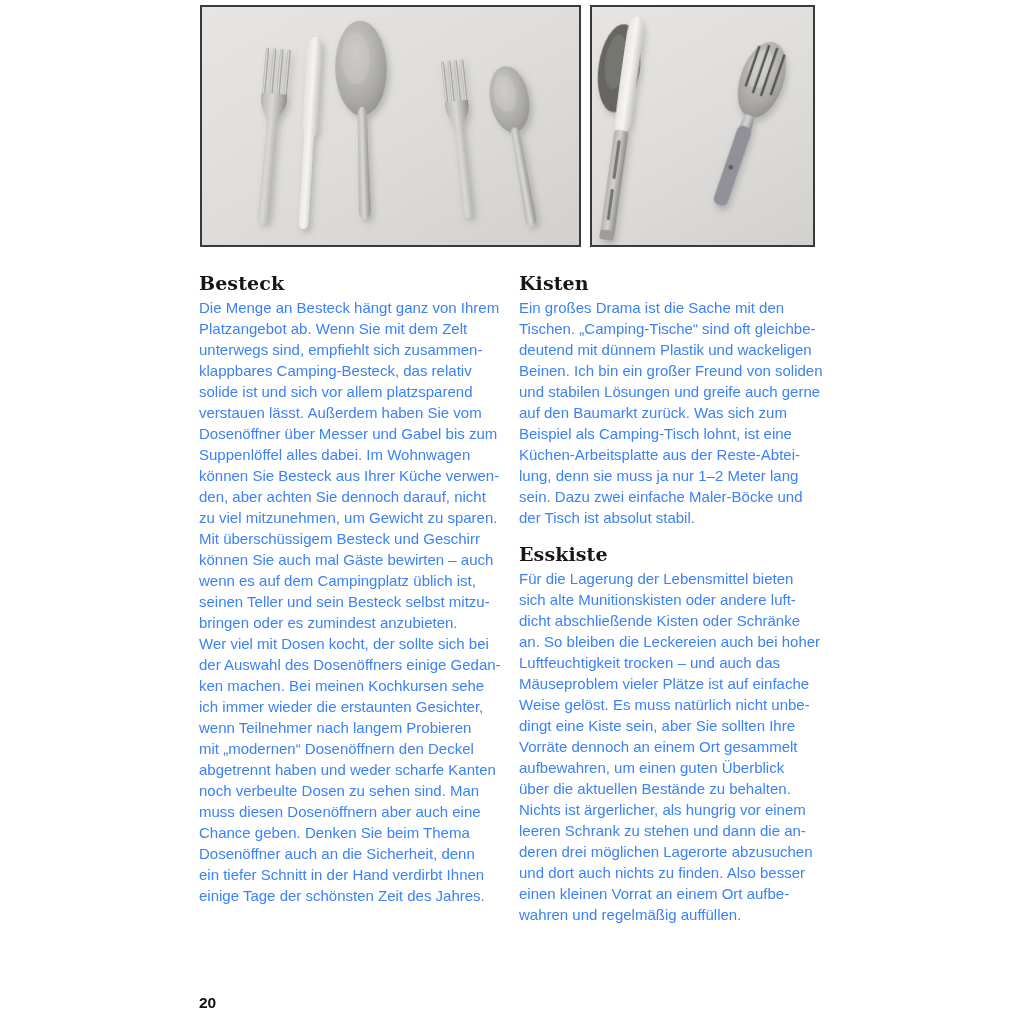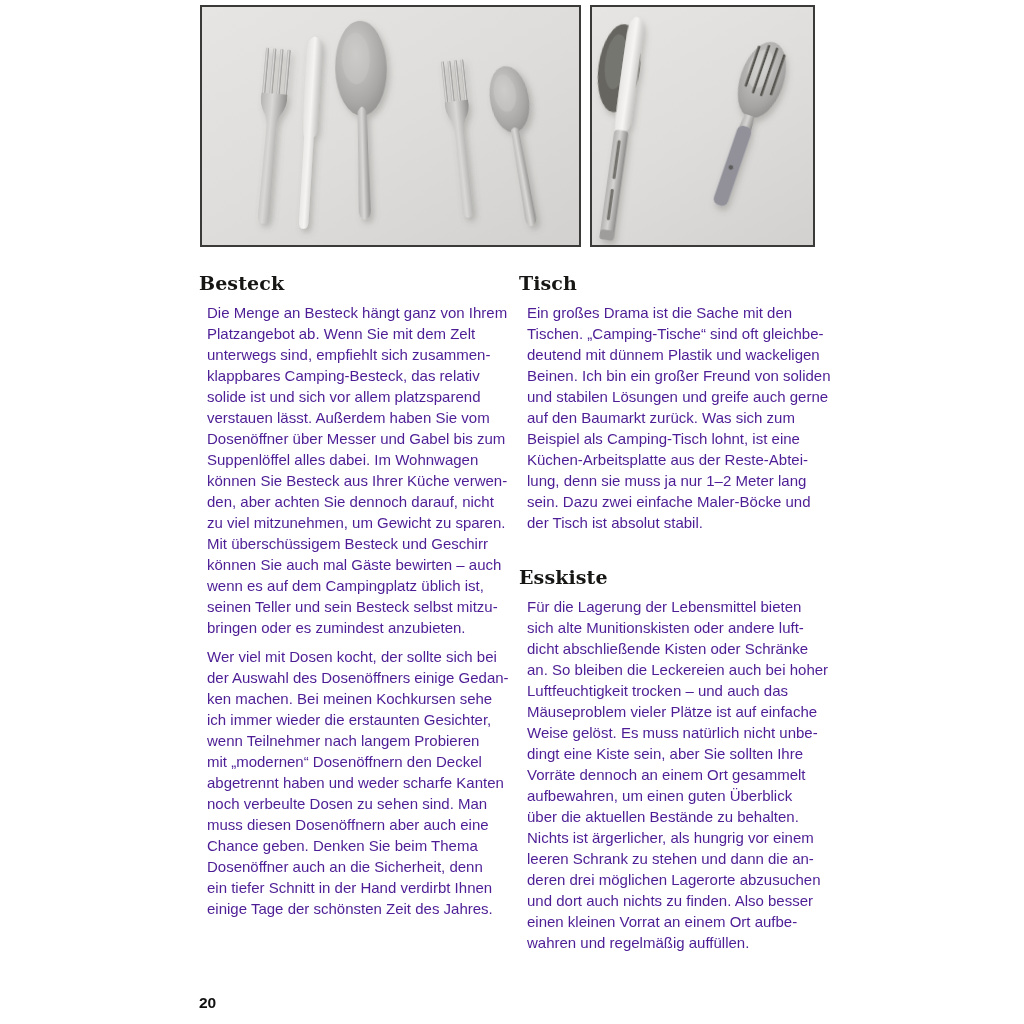--- a/index.html
+++ b/index.html
@@ -25,24 +25,24 @@
   .col-right{left:519px;width:300px;}
 
   section{margin:0;}
   h2{
     font-family:"DejaVu Serif", serif;
     font-weight:bold;
     font-size:19px;line-height:22px;
     margin:0 0 3px 0;color:#161614;
     letter-spacing:0.1px;
   }
-  .col section + section h2{margin-top:33px;}
+  .col section + section h2{margin-top:15px;}
   p.body{
-    font-size:15px;line-height:21px;margin:8px;
-    white-space:pre;color:#4c1d95;
+    font-size:15px;line-height:21px;margin:0;
+    white-space:pre;color:#3b82f6;
     letter-spacing:0px;
   }
 
   .page-number{
     position:absolute;left:199px;top:994px;
     font-size:15.5px;font-weight:bold;color:#111;
   }
 </style>
 </head>
 <body>
@@ -187,21 +187,21 @@
 muss diesen Dosenöffnern aber auch eine
 Chance geben. Denken Sie beim Thema
 Dosenöffner auch an die Sicherheit, denn
 ein tiefer Schnitt in der Hand verdirbt Ihnen
 einige Tage der schönsten Zeit des Jahres.</p>
     </section>
   </div>
 
   <div class="col col-right">
     <section>
-      <h2>Tisch</h2>
+      <h2>Kisten</h2>
       <p class="body">Ein großes Drama ist die Sache mit den
 Tischen. „Camping-Tische“ sind oft gleichbe-
 deutend mit dünnem Plastik und wackeligen
 Beinen. Ich bin ein großer Freund von soliden
 und stabilen Lösungen und greife auch gerne
 auf den Baumarkt zurück. Was sich zum
 Beispiel als Camping-Tisch lohnt, ist eine
 Küchen-Arbeitsplatte aus der Reste-Abtei-
 lung, denn sie muss ja nur 1–2 Meter lang
 sein. Dazu zwei einfache Maler-Böcke und

